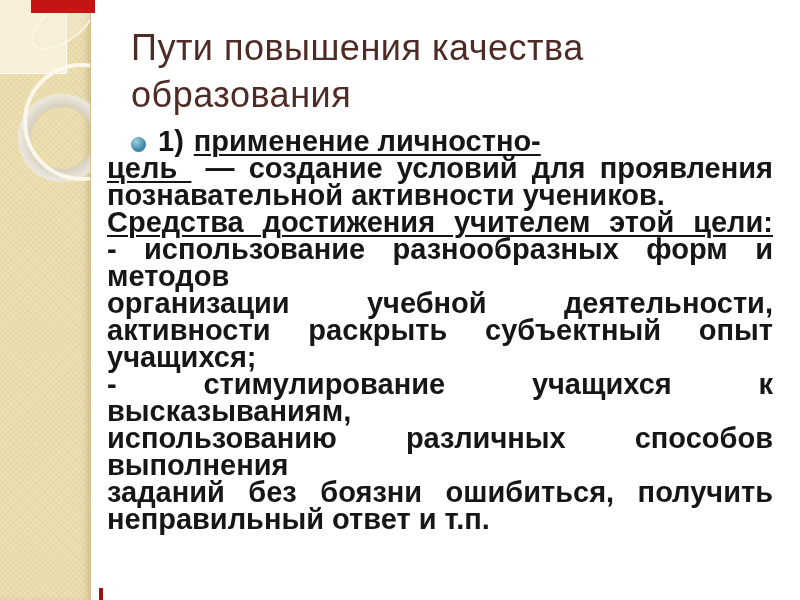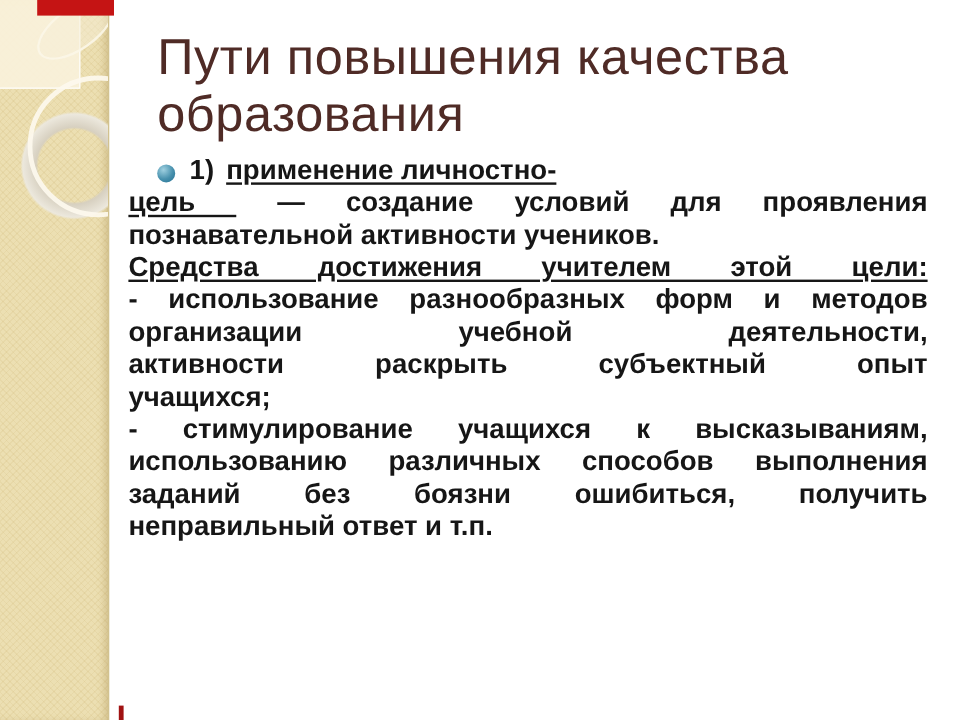--- a/index.html
+++ b/index.html
@@ -40,27 +40,27 @@
     position:absolute;left:16px;top:92px;width:92px;height:92px;
     background:radial-gradient(circle at 50% 50%,
        rgba(0,0,0,0) 30px, #d7d0c0 32px, #ece8dd 43px, rgba(0,0,0,0) 45px);
   }
   
   .red-bar{position:absolute;left:31px;top:0;width:64px;height:13px;background:#c51414;z-index:6;}
   .red-tick{position:absolute;left:99px;top:588px;width:4px;height:12px;background:#a01212;z-index:6;}
   
   .title{
     position:absolute;left:131px;top:24px;width:560px;
-    font-size:42px;line-height:47px;letter-spacing:.5px;
+    font-size:36px;line-height:47px;letter-spacing:.5px;
     color:#4f2b26;font-weight:400;
   }
   
   .content{
     position:absolute;left:107px;top:128px;width:666px;
-    font-size:23px;font-weight:700;line-height:27px;color:#161616;
+    font-size:29px;font-weight:700;line-height:27px;color:#161616;
   }
   .bullet-para{position:relative;padding-left:51px;}
   .bullet{
     position:absolute;left:24px;top:9px;width:15px;height:15px;border-radius:50%;
     background:radial-gradient(circle at 35% 30%, #9fd0e0 0%, #4790ad 55%, #236f90 100%);
   }
   .num{padding-right:10px;}
   .ln{width:666px;}
   .ln.j{text-align:justify;text-align-last:justify;}
   .it{}

